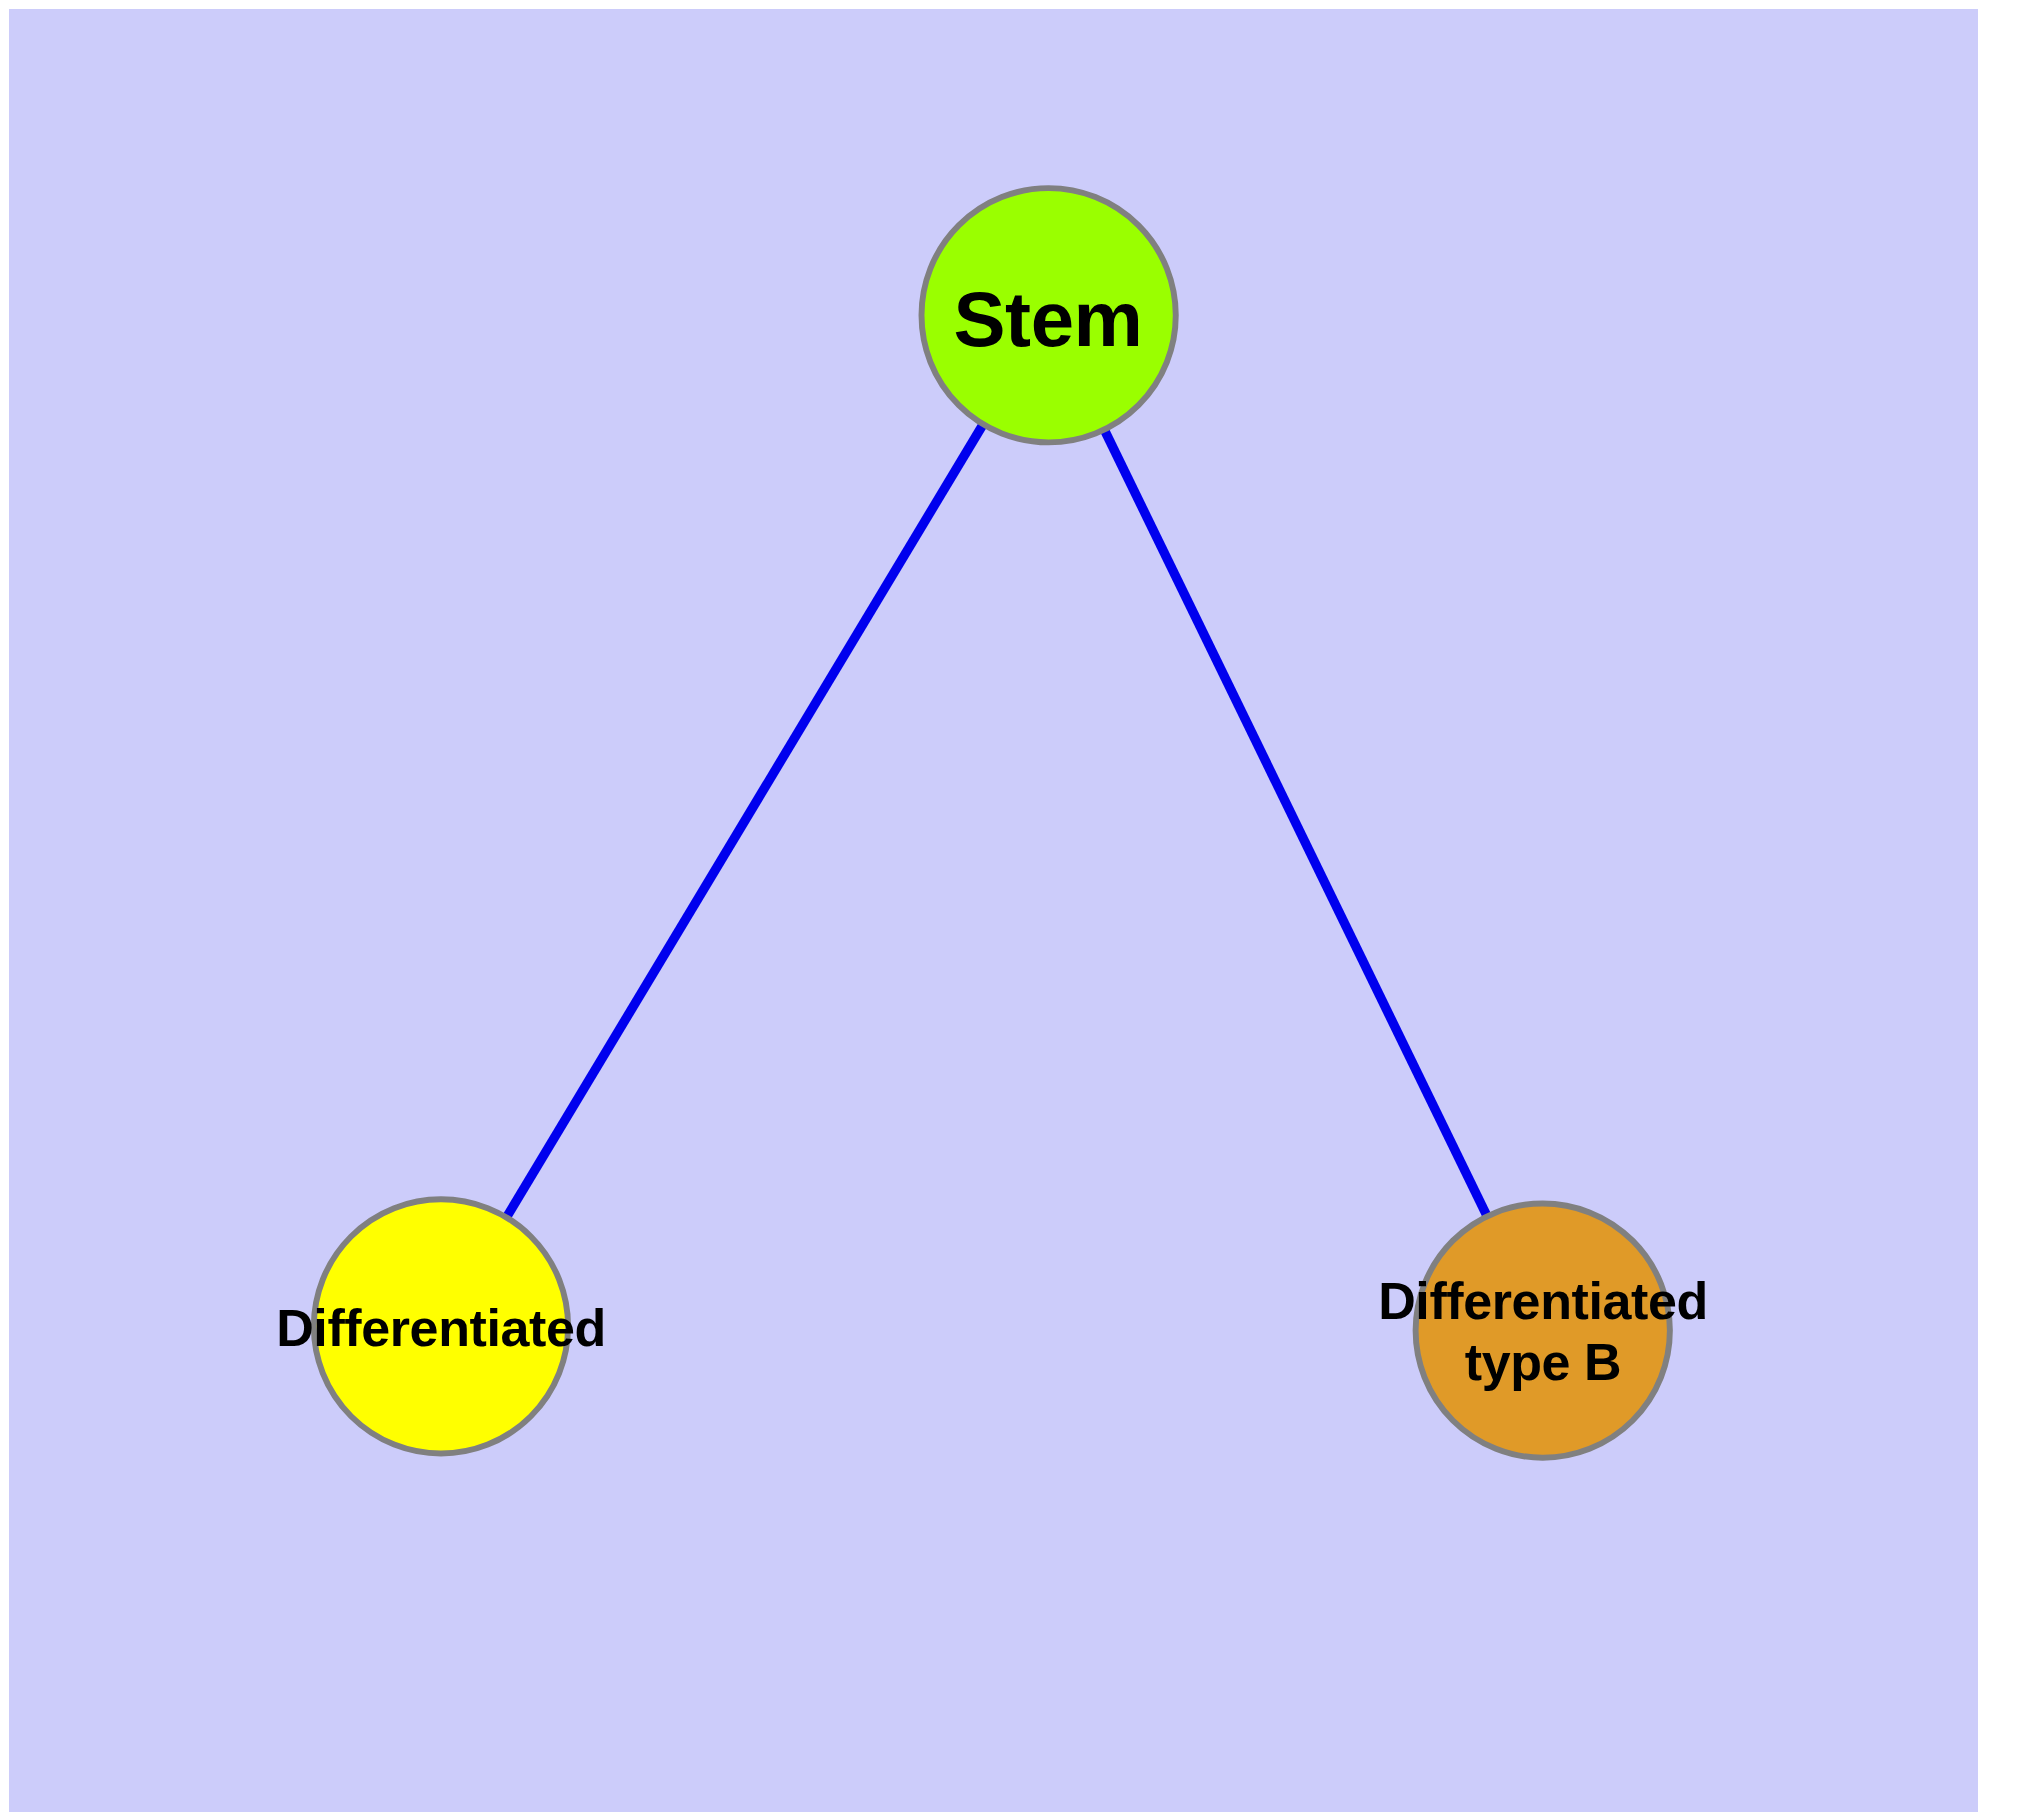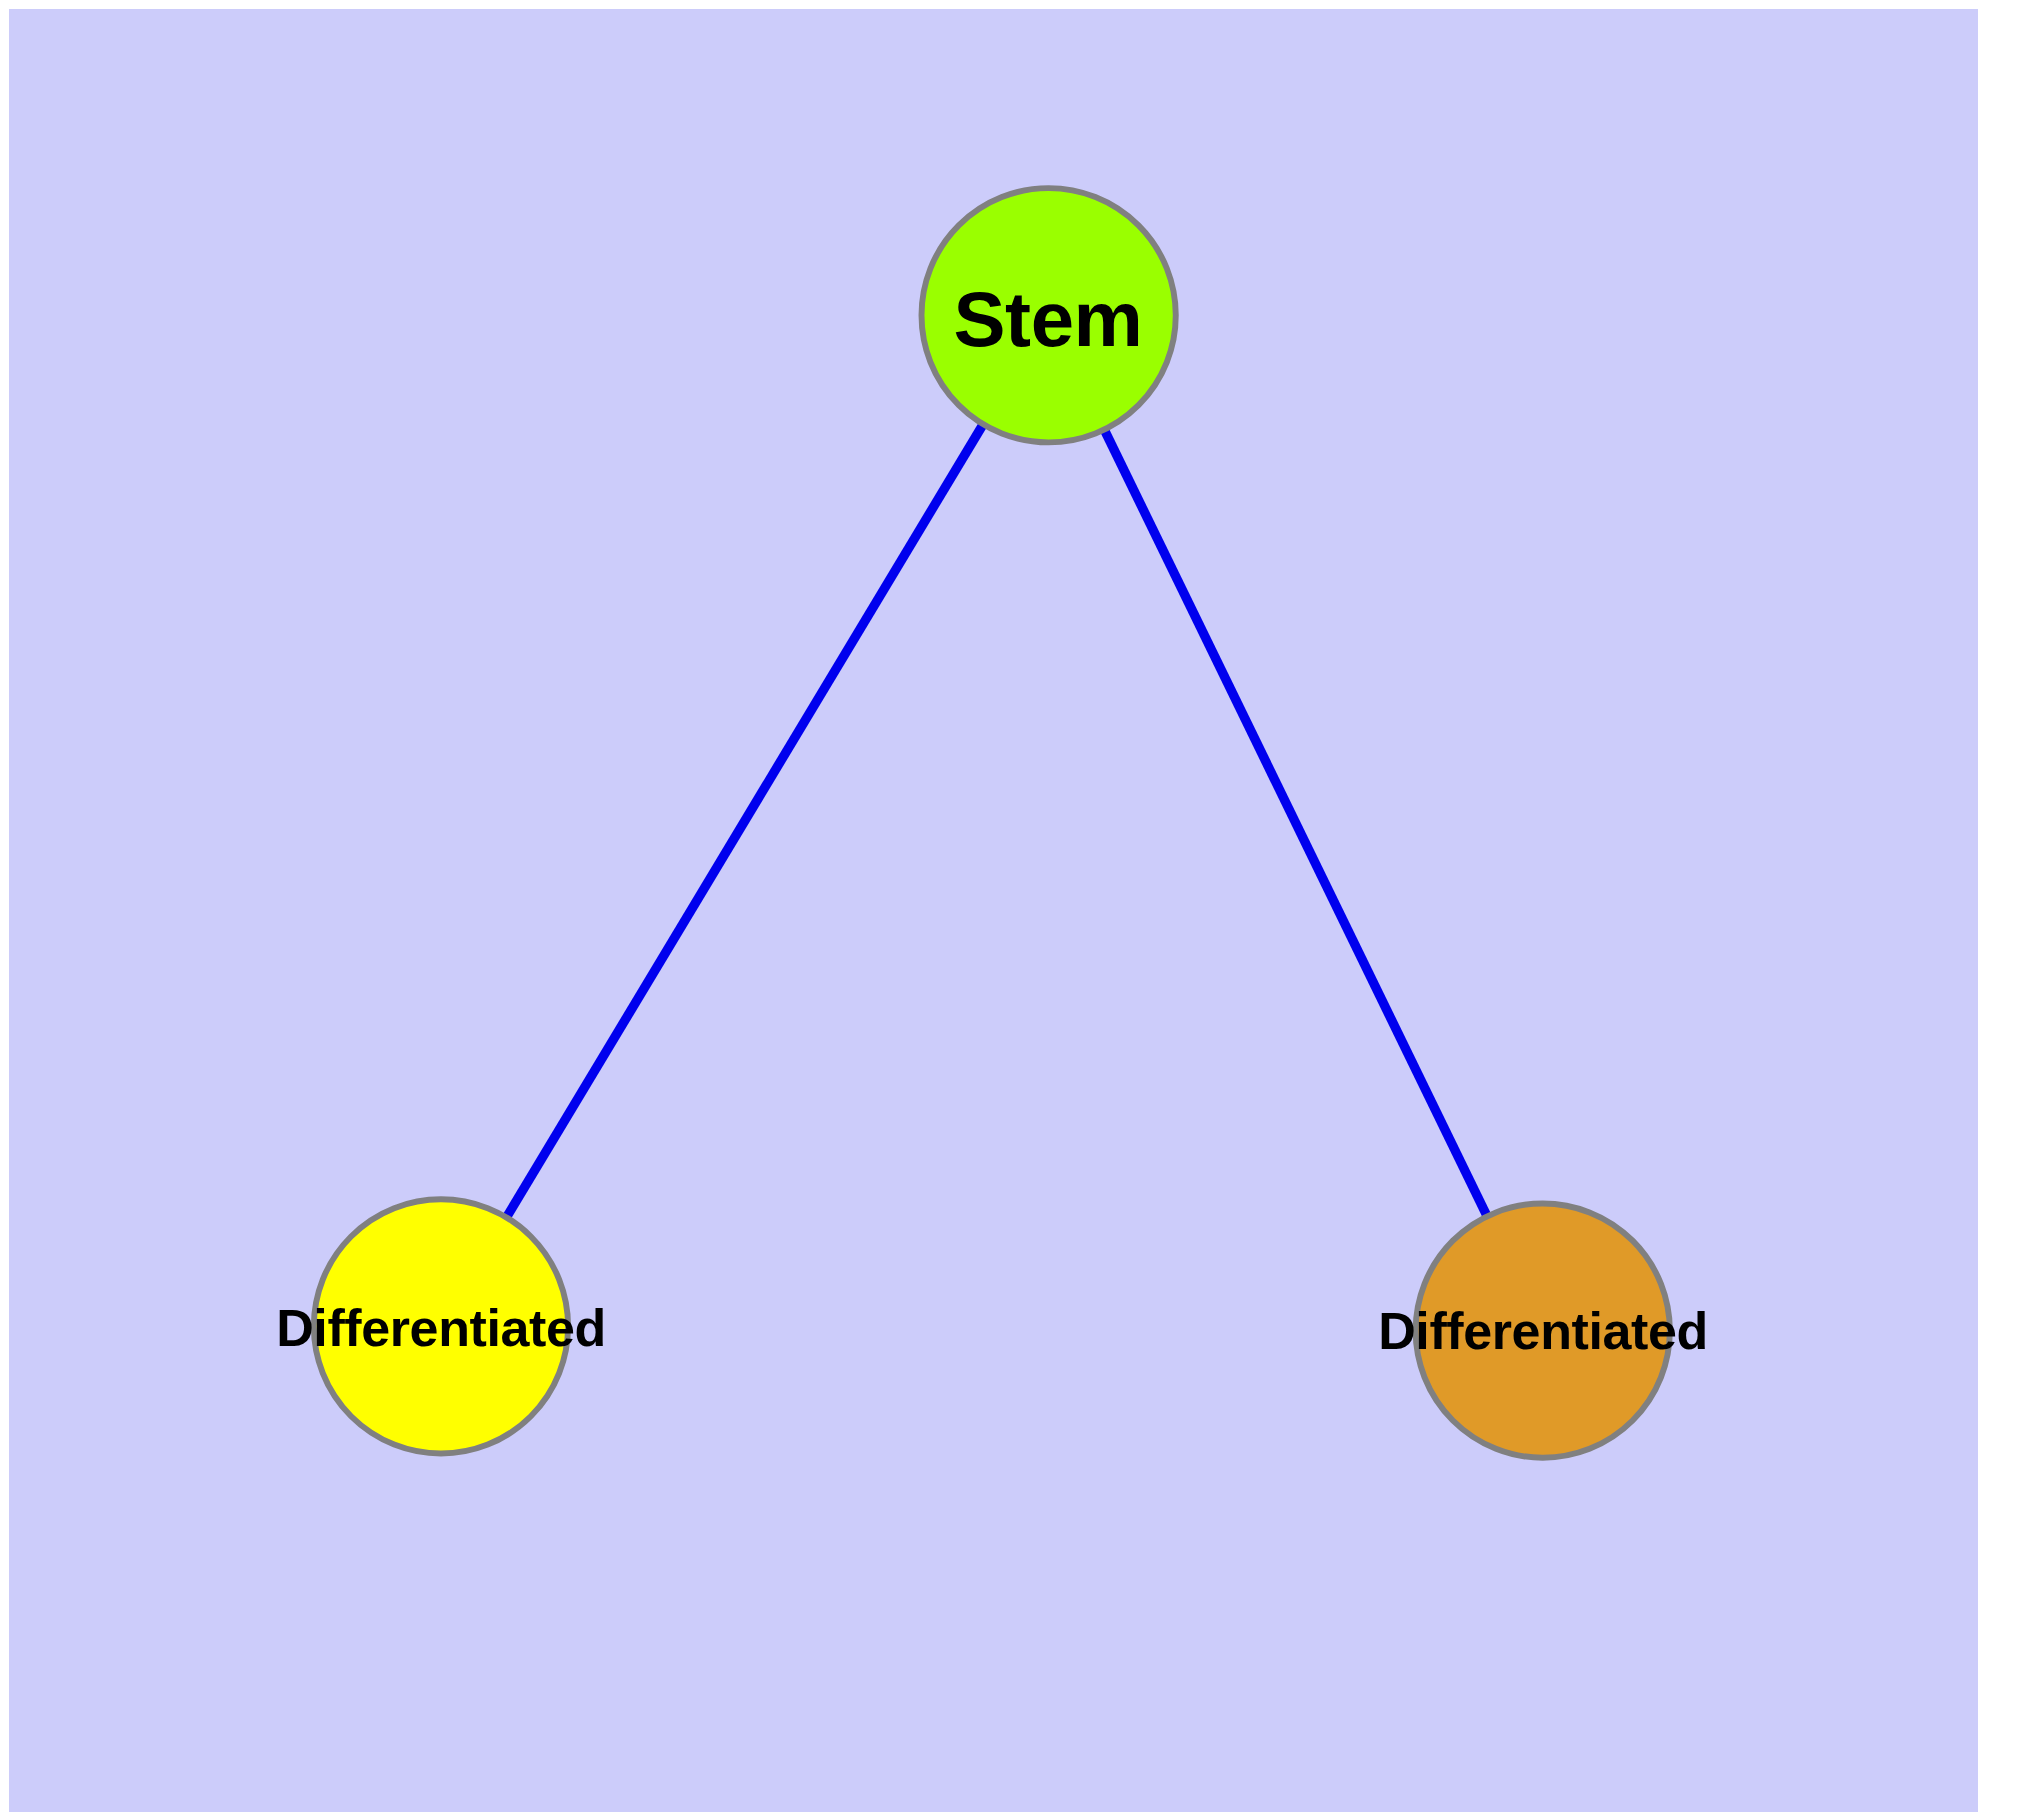--- a/index.html
+++ b/index.html
@@ -72,16 +72,17 @@
   <div class="node-label single" style="left:1048px; top:319px;">
     <div>Stem</div>
   </div>
 
   <div class="node-label two-line" style="left:441px; top:1329px;">
     <div>Differentiated</div>
   </div>
 
   <div class="node-label two-line" style="left:1543px; top:1332px;">
     <div>Differentiated</div>
+    <div>type B</div>
   </div>
 
 </div>
 
 
 </body></html>

